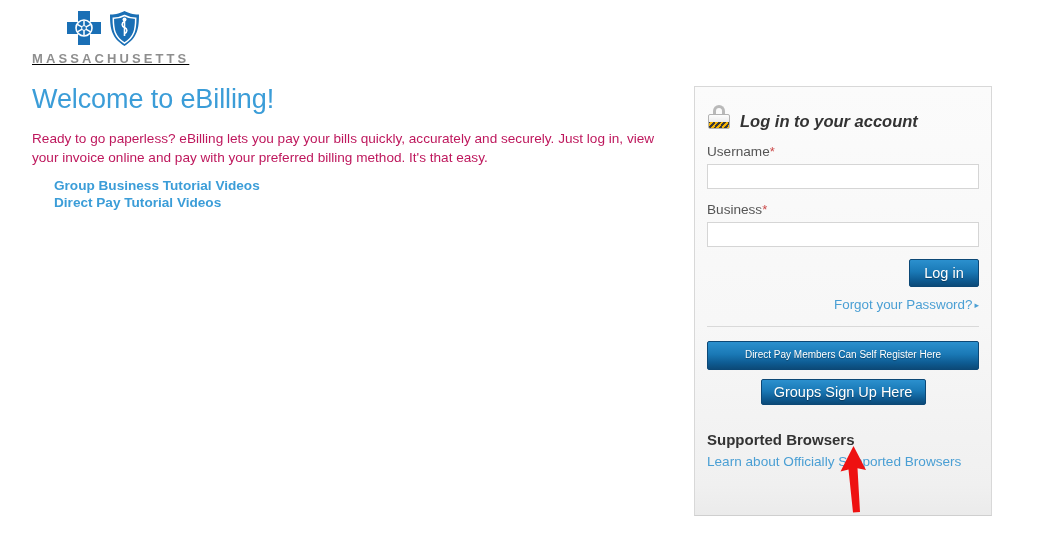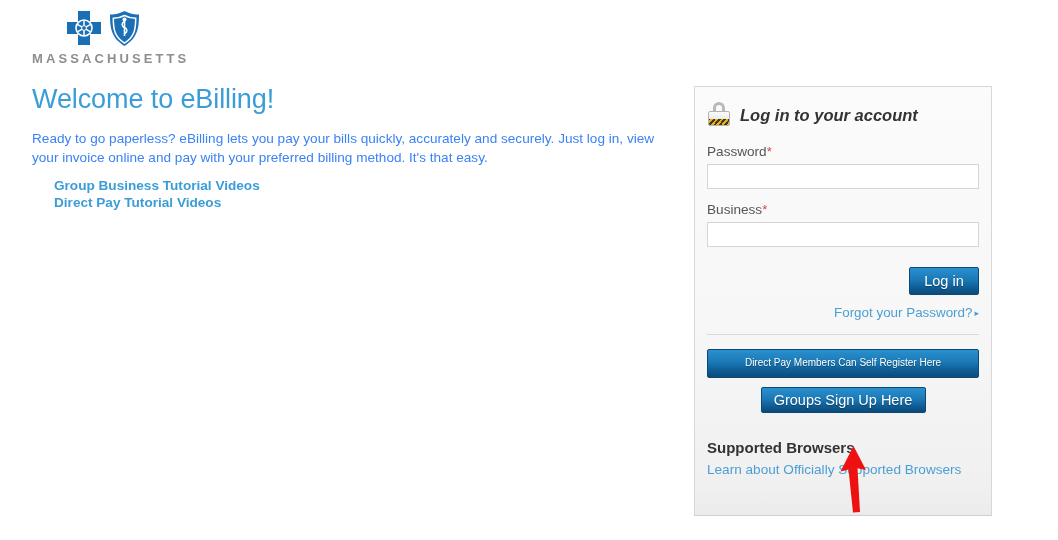--- a/index.html
+++ b/index.html
@@ -14,20 +14,21 @@
     overflow: hidden;
     position: relative;
   }
 
   
   #brand-logo {
     position: absolute;
     left: 32px;
     top: 6px;
     width: 260px;
+    text-decoration: underline;
   }
   .logo-marks {
     display: flex;
     align-items: flex-end;
     gap: 5px;
     padding-left: 33px;
     height: 42px;
   }
   .logo-cross, .logo-shield { display: block; }
   .logo-state {
@@ -50,21 +51,21 @@
     margin: 0;
     font-size: 27px;
     font-weight: normal;
     color: #3b9dd8;
     letter-spacing: -0.1px;
   }
   #intro-paragraph {
     margin: 14px 0 0 0;
     font-size: 13.6px;
     line-height: 19px;
-    color: #3b82f6;
+    color: #be185d;
   }
   #tutorial-links {
     margin: 11px 0 0 22px;
   }
   .tutorial-link {
     display: block;
     font-size: 13.6px;
     font-weight: bold;
     line-height: 16.5px;
     color: #3b9dd8;
@@ -82,21 +83,21 @@
     background: linear-gradient(to bottom, #fbfbfb 0%, #f7f7f7 55%, #f0f0f0 93%, #ebebeb 100%);
     border: 1px solid #d8d8d8;
     border-bottom-color: #cfcfcf;
   }
   .panel-inner {
     padding: 0 12px;
   }
 
   #login-header {
     display: flex;
-    align-items: center;
+    align-items: flex-end;
     gap: 9px;
     padding-top: 12px;
     height: 32px;
   }
   #login-header-title {
     font-size: 16.5px;
     font-weight: bold;
     font-style: italic;
     color: #333333;
     white-space: nowrap;
@@ -179,21 +180,21 @@
     color: #ffffff;
     font-family: "Liberation Sans", sans-serif;
     font-size: 14px;
     text-align: center;
     text-decoration: none;
     cursor: pointer;
     text-shadow: 0 1px 1px rgba(0,0,0,0.35);
   }
 
   #login-button-row {
-    margin-top: 20px;
+    margin-top: 12px;
     text-align: right;
   }
   #login-button {
     width: 70px;
     height: 28px;
     line-height: 26px;
     font-size: 14.5px;
   }
 
   #forgot-links {
@@ -305,21 +306,21 @@
       <span class="padlock">
         <span class="shackle"></span>
         <span class="body">
             <span class="stripes"></span>
           </span>
       </span>
       <span id="login-header-title">Log in to your account</span>
     </div>
 
     <div class="field-label">
-      <span>Password</span><span class="req-star">*</span>
+      <span>Username</span><span class="req-star">*</span>
     </div>
     <input class="text-input" type="text" id="username-input" value="" style="">
 
     <div class="field-label">
       <span>Business</span><span class="req-star">*</span>
     </div>
     <input class="text-input" type="password" id="password-input" value="" style="">
 
     <div id="login-button-row">
       <a id="login-button" class="btn-blue" href="#">Log in</a>

